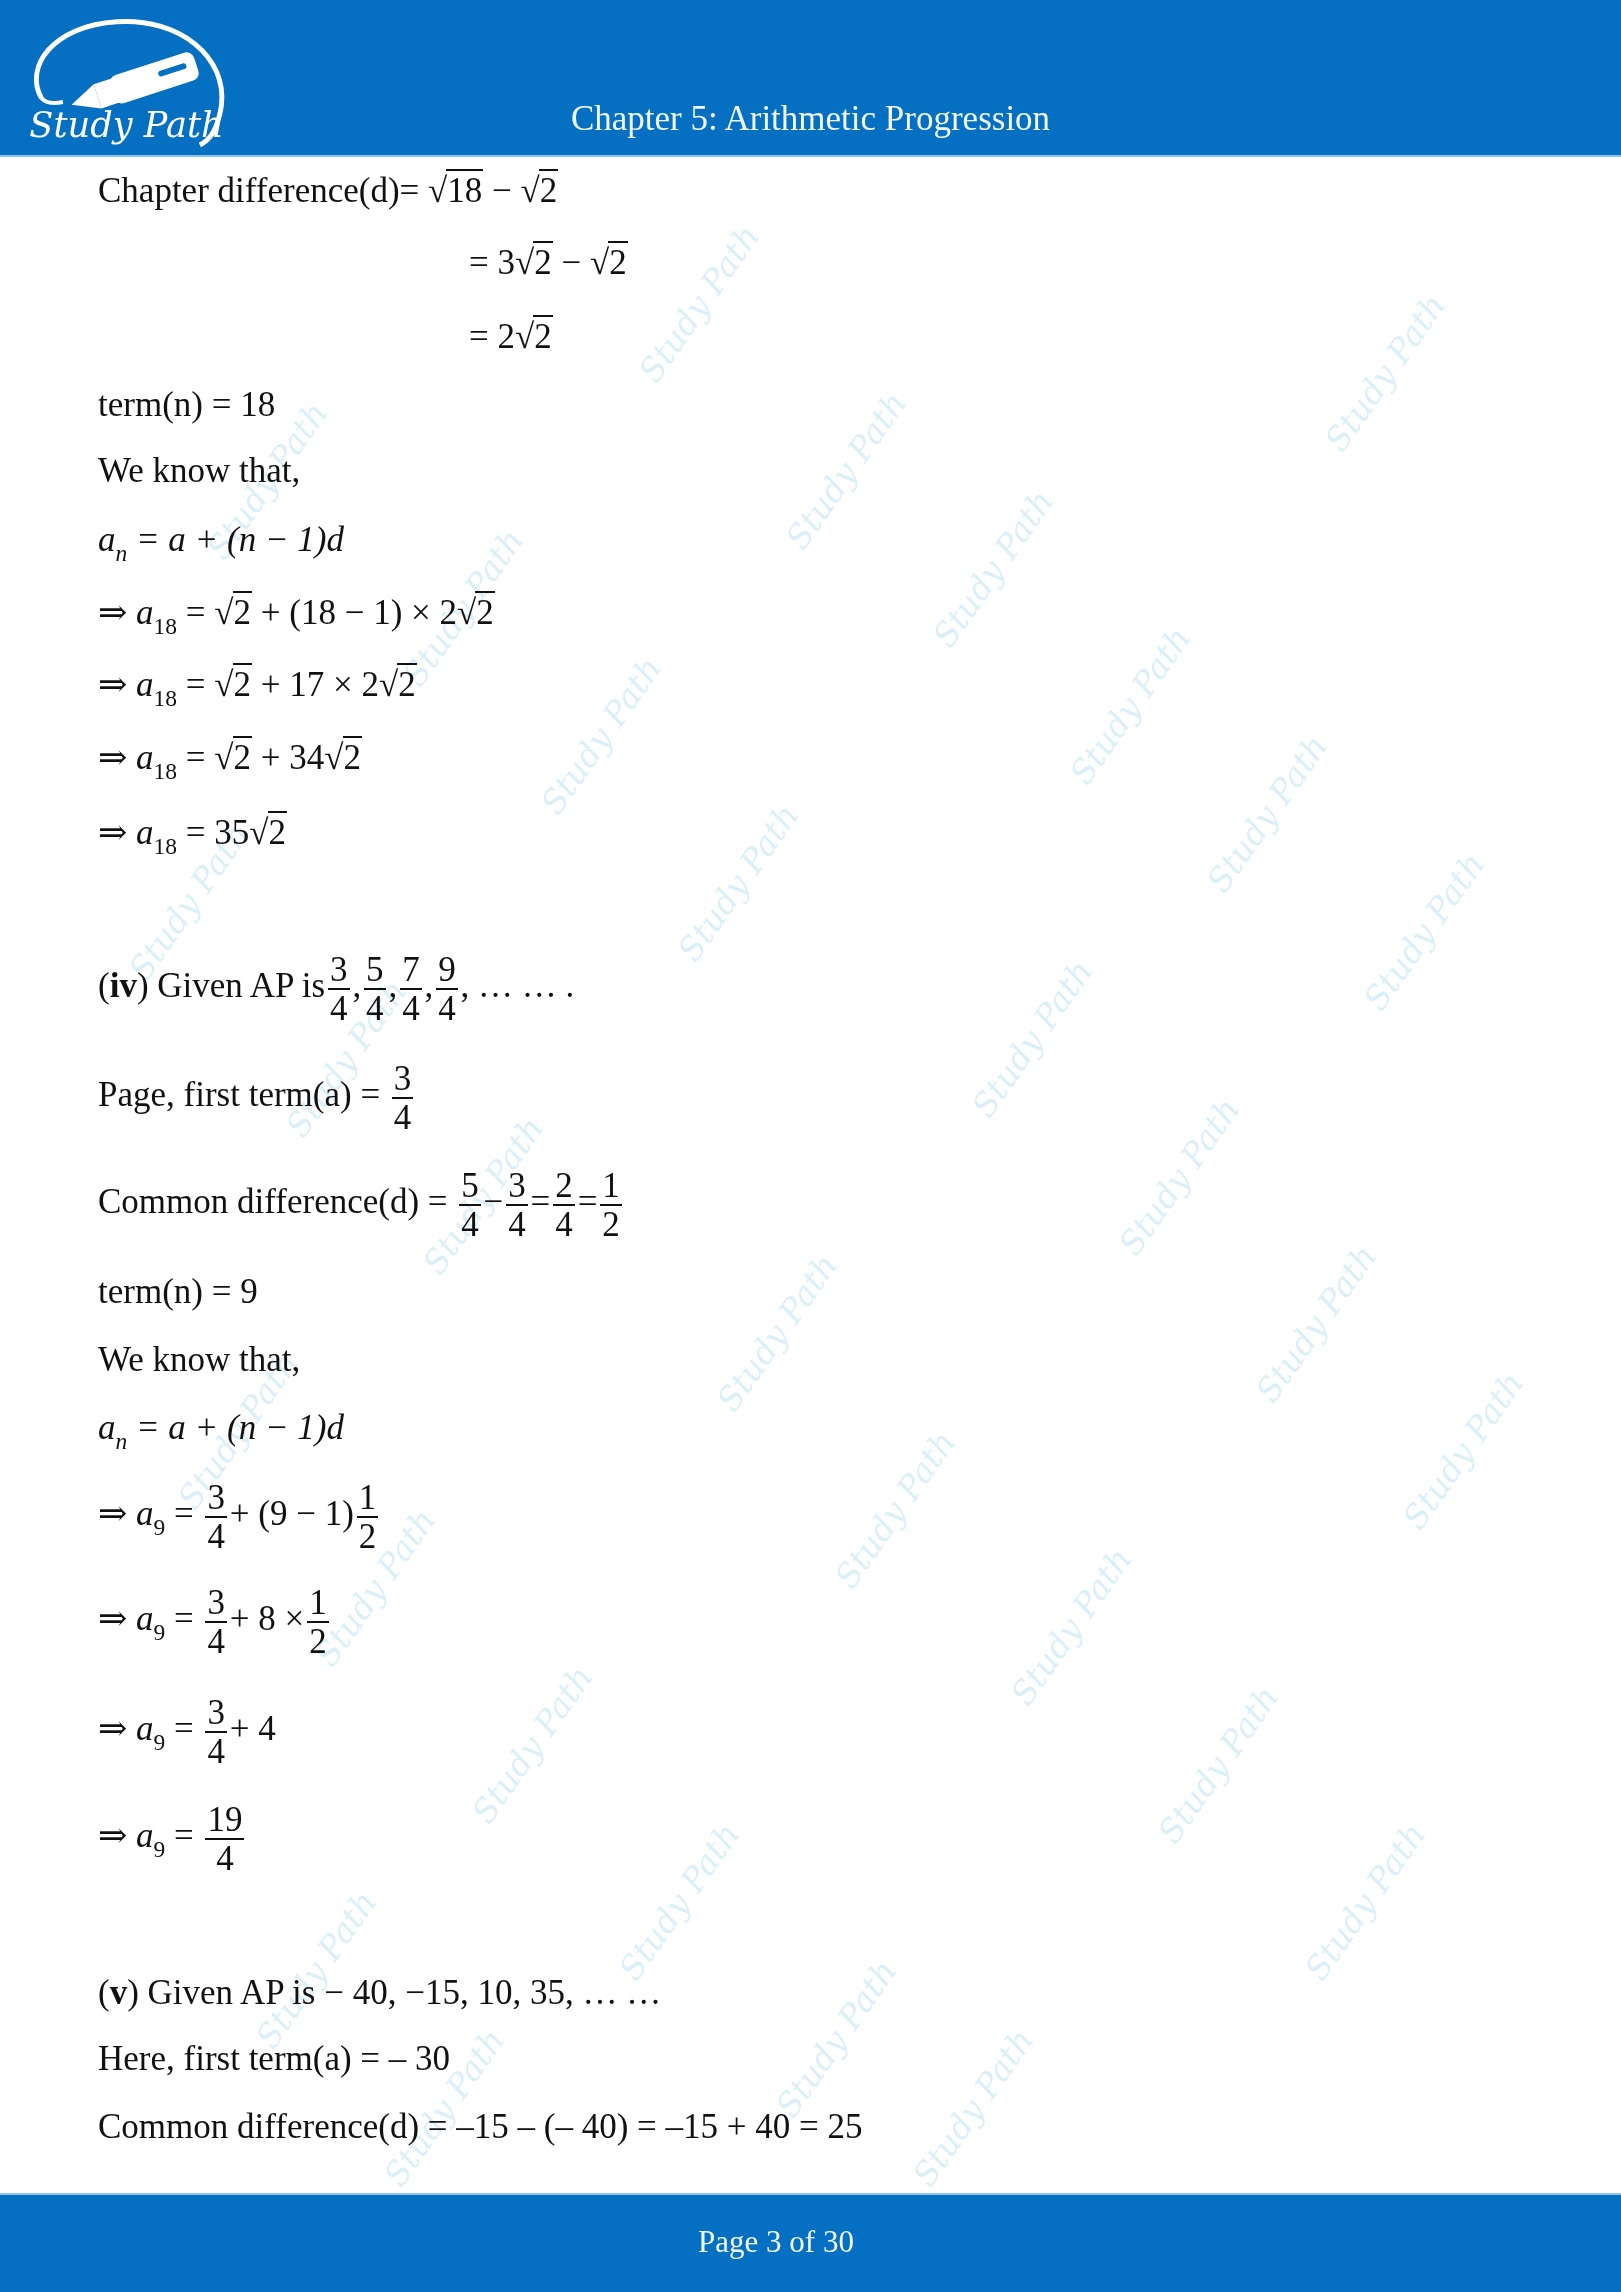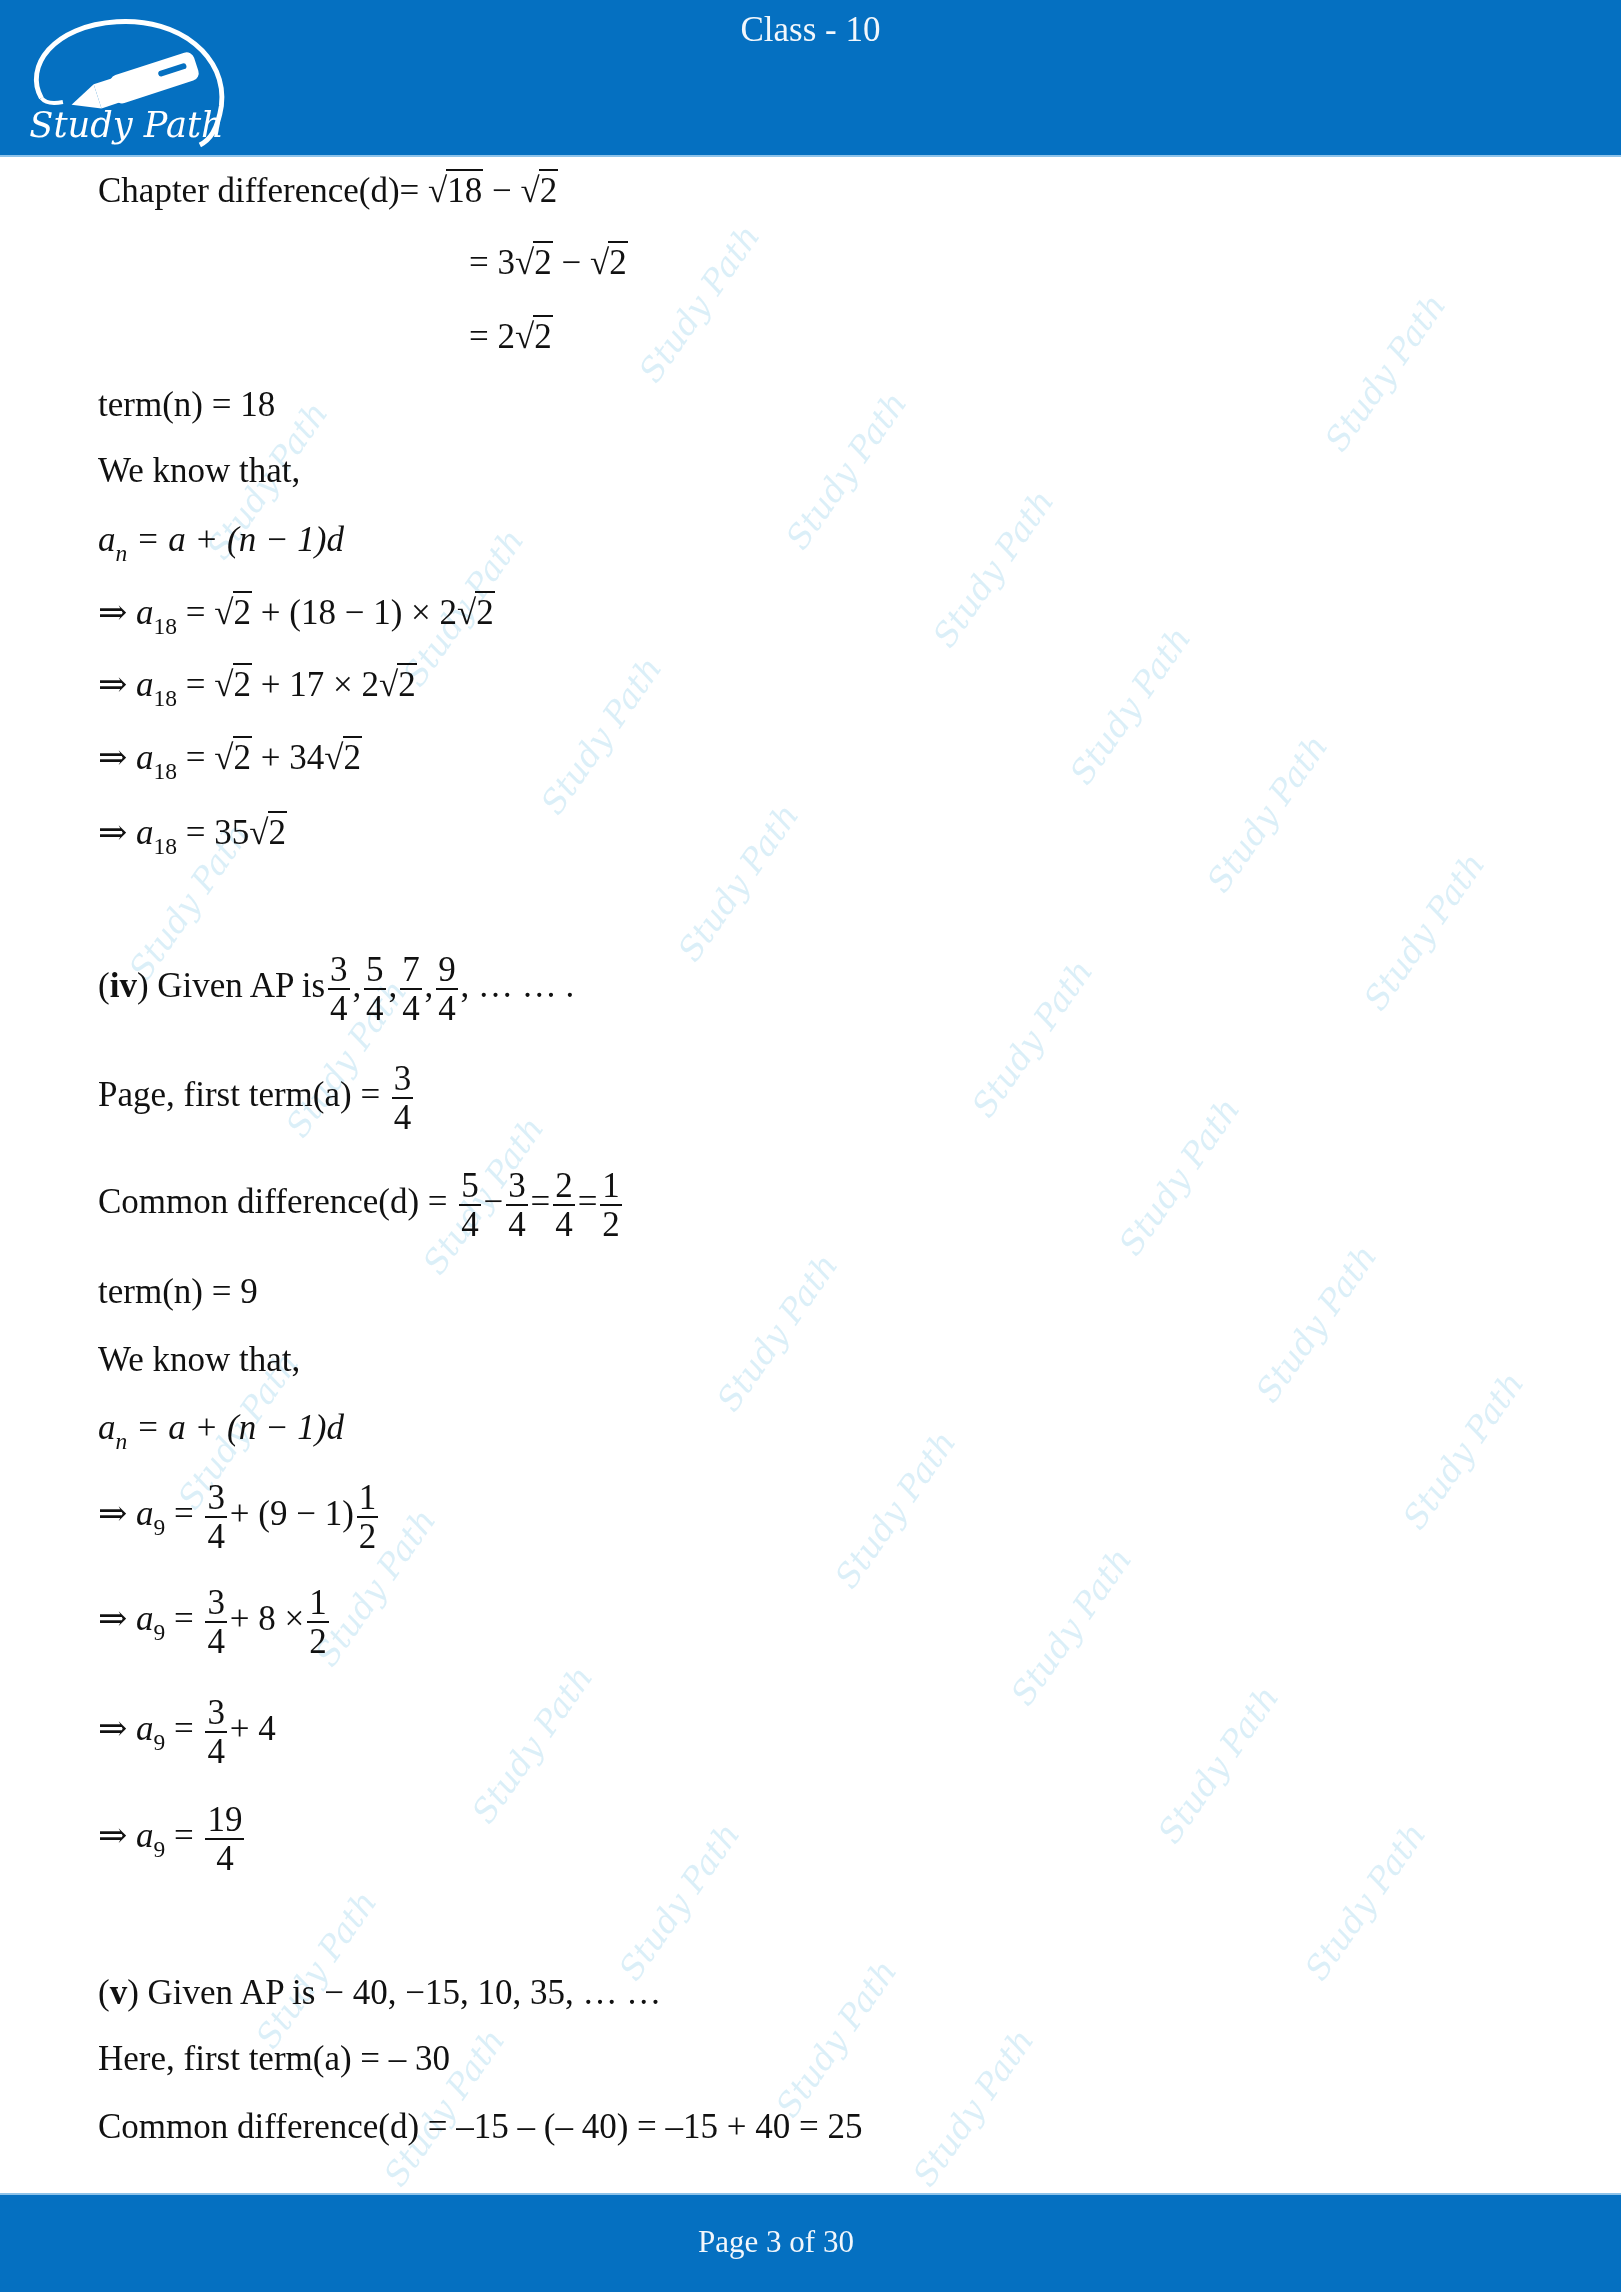--- a/index.html
+++ b/index.html
@@ -35,21 +35,21 @@
     <path d="M28 92 C 10 60, 40 18, 105 14 C 170 10, 218 50, 212 100 C 208 125, 200 135, 190 140" fill="none" stroke="#ffffff" stroke-width="5"></path>
     <path d="M28 92 C 32 97, 40 98, 50 96" fill="none" stroke="#ffffff" stroke-width="4"></path>
     <g transform="rotate(-18 120 80)">
       <rect x="100" y="64" width="90" height="30" rx="8" fill="#ffffff"></rect>
       <rect x="84" y="66" width="20" height="26" fill="#ffffff"></rect>
       <polygon points="84,66 56,79 84,92" fill="#ffffff"></polygon>
       <rect x="150" y="74" width="30" height="6" rx="3" fill="#0570c1"></rect>
     </g>
     <text x="115" y="132" text-anchor="middle" fill="#ffffff" font-family="DejaVu Serif, serif" font-style="italic" font-size="36">Study Path</text>
   </svg>
-  <div class="title" style="top:9.8px">Class - 10</div>
+  <div class="title" style="top:99px">Chapter 5: Arithmetic Progression</div>
 </div>
 
 <div>
   <span class="wm" style="left:608px;top:284px">Study Path</span>
   <span class="wm" style="left:1294px;top:353px">Study Path</span>
   <span class="wm" style="left:176px;top:461px">Study Path</span>
   <span class="wm" style="left:755px;top:451px">Study Path</span>
   <span class="wm" style="left:372px;top:588px">Study Path</span>
   <span class="wm" style="left:902px;top:549px">Study Path</span>
   <span class="wm" style="left:1039px;top:686px">Study Path</span>

